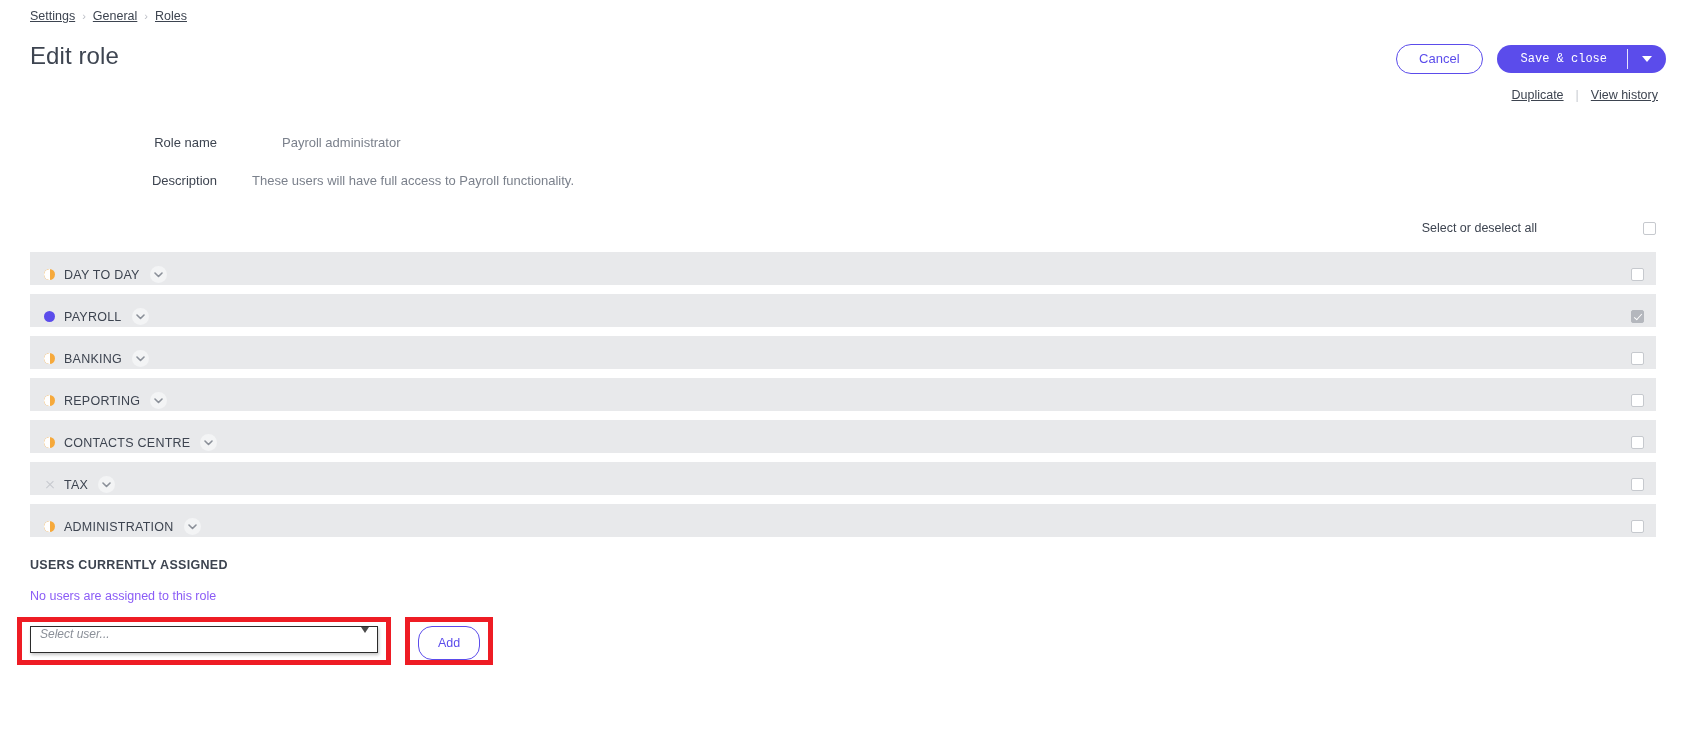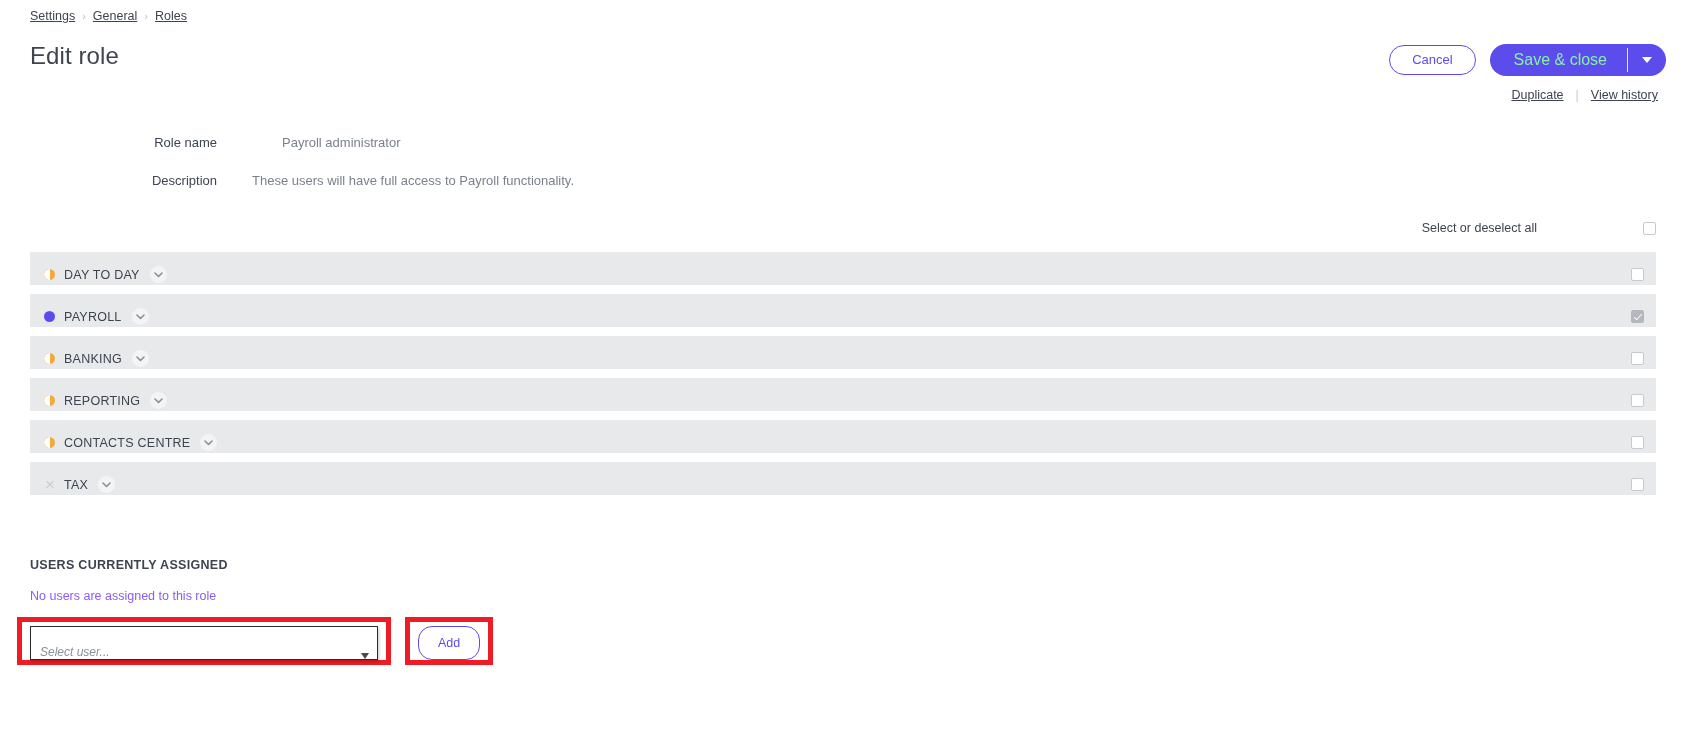--- a/index.html
+++ b/index.html
@@ -73,25 +73,25 @@
   .save-group {
     display: flex;
     align-items: stretch;
     background: #5b4ceb;
     border-radius: 18px;
     overflow: hidden;
   }
   .btn-save {
     background: transparent;
     border: none;
-    color: #86efac;
-    font-size: 16px;
+    color: #ffffff;
+    font-size: 12px;
     padding: 7px 20px 7px 24px;
     cursor: pointer;
-    font-family: Liberation Sans, sans-serif;
+    font-family: Liberation Mono, monospace;
   }
   .save-divider {
     width: 1px;
     background: #ffffff;
     margin: 4px 0;
     opacity: 0.85;
   }
   .btn-save-caret {
     background: transparent;
     border: none;
@@ -302,27 +302,27 @@
     left: 405px;
     top: 617px;
     width: 88px;
     height: 48px;
   }
   .user-select {
     position: absolute;
     left: 30px;
     top: 626px;
     width: 348px;
-    height: 34px;
+    height: 27px;
     border: 1.4px solid #2b2b2b;
     background: #ffffff;
     box-sizing: border-box;
     display: flex;
-    align-items: flex-end;
-    padding: 16px 8px 0 9px;
+    align-items: flex-start;
+    padding: 0 8px 0 9px;
     font-size: 12px;
     font-style: italic;
     color: #8a8f98;
     cursor: pointer;
     box-shadow: 1px 2px 3px rgba(0,0,0,0.22);
   }
   .user-select .sel-text { flex: 1 1 auto; }
   .sel-caret {
     width: 0; height: 0;
     border-left: 4.5px solid transparent;
@@ -451,20 +451,31 @@
       <span class="status-icon none"></span>
       <span class="perm-label">TAX</span>
       <span class="chev-btn">
         <svg width="9" height="6" viewBox="0 0 9 6">
           <path d="M1 1l3.5 3.5L8 1" fill="none" stroke="#8b9099" stroke-width="1.6" stroke-linecap="round" stroke-linejoin="round"></path>
         </svg>
       </span>
       <span class="row-spacer"></span>
       <span class="chk"></span>
     </div>
+    <div class="perm-row">
+      <span class="status-icon half"></span>
+      <span class="perm-label">ADMINISTRATION</span>
+      <span class="chev-btn">
+        <svg width="9" height="6" viewBox="0 0 9 6">
+          <path d="M1 1l3.5 3.5L8 1" fill="none" stroke="#8b9099" stroke-width="1.6" stroke-linecap="round" stroke-linejoin="round"></path>
+        </svg>
+      </span>
+      <span class="row-spacer"></span>
+      <span class="chk"></span>
+    </div>
   </div>
 
 <div class="users-heading">USERS CURRENTLY ASSIGNED</div>
 <div class="users-empty">No users are assigned to this role</div>
 
 <div class="hl-box" id="select-highlight"></div>
 <div class="hl-box" id="add-highlight"></div>
 
 <div class="user-select">
   <span class="sel-text">Select user...</span>

